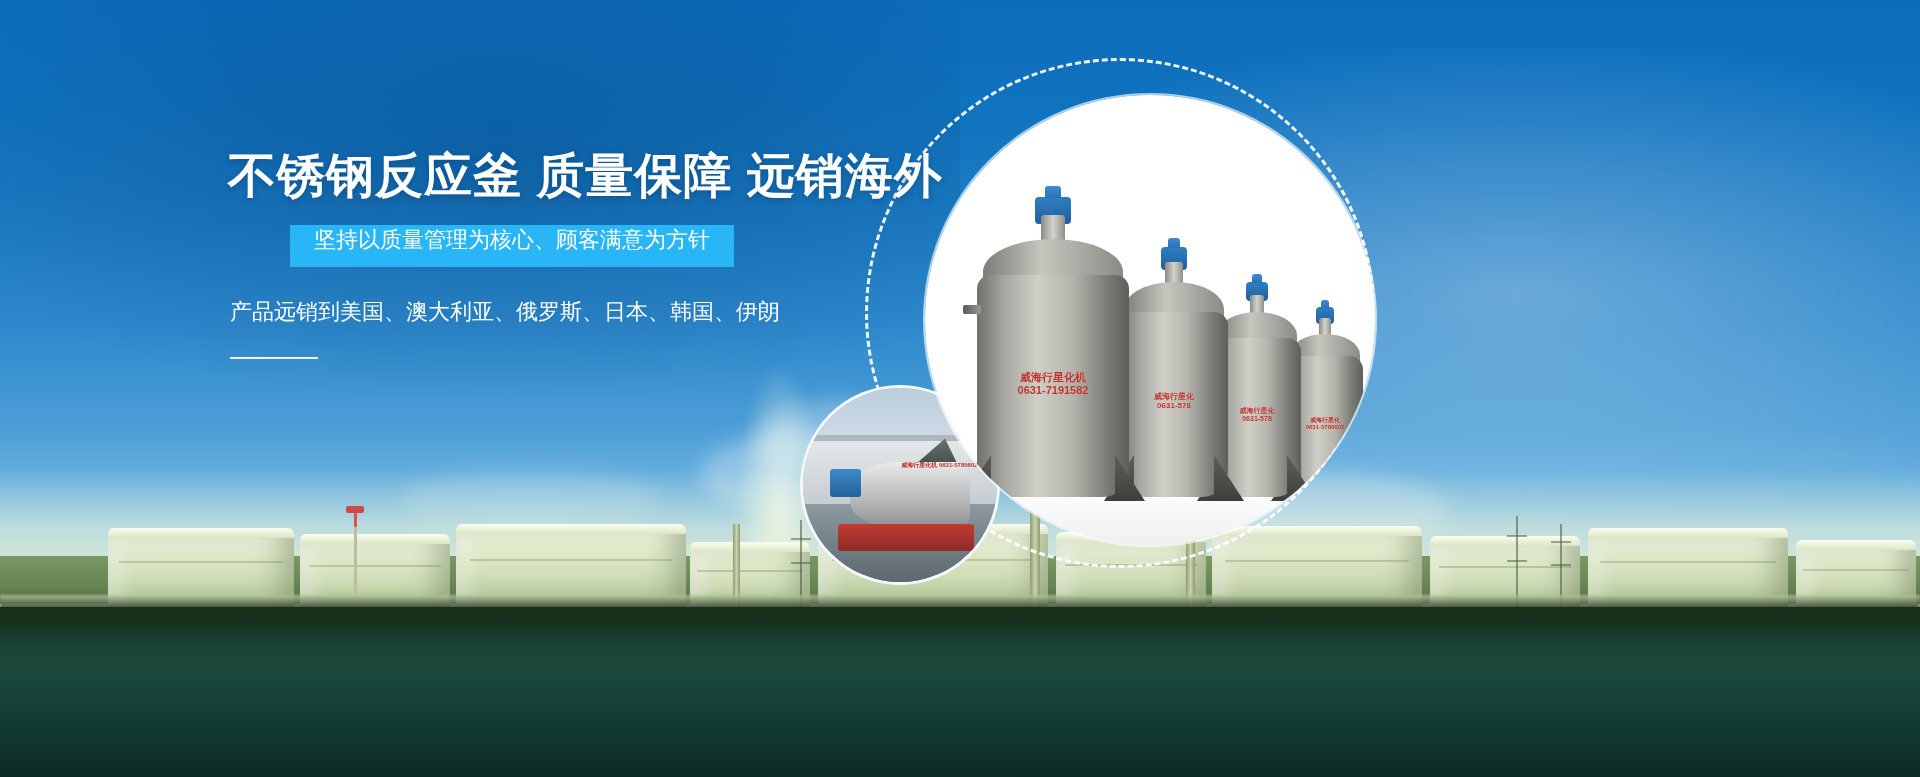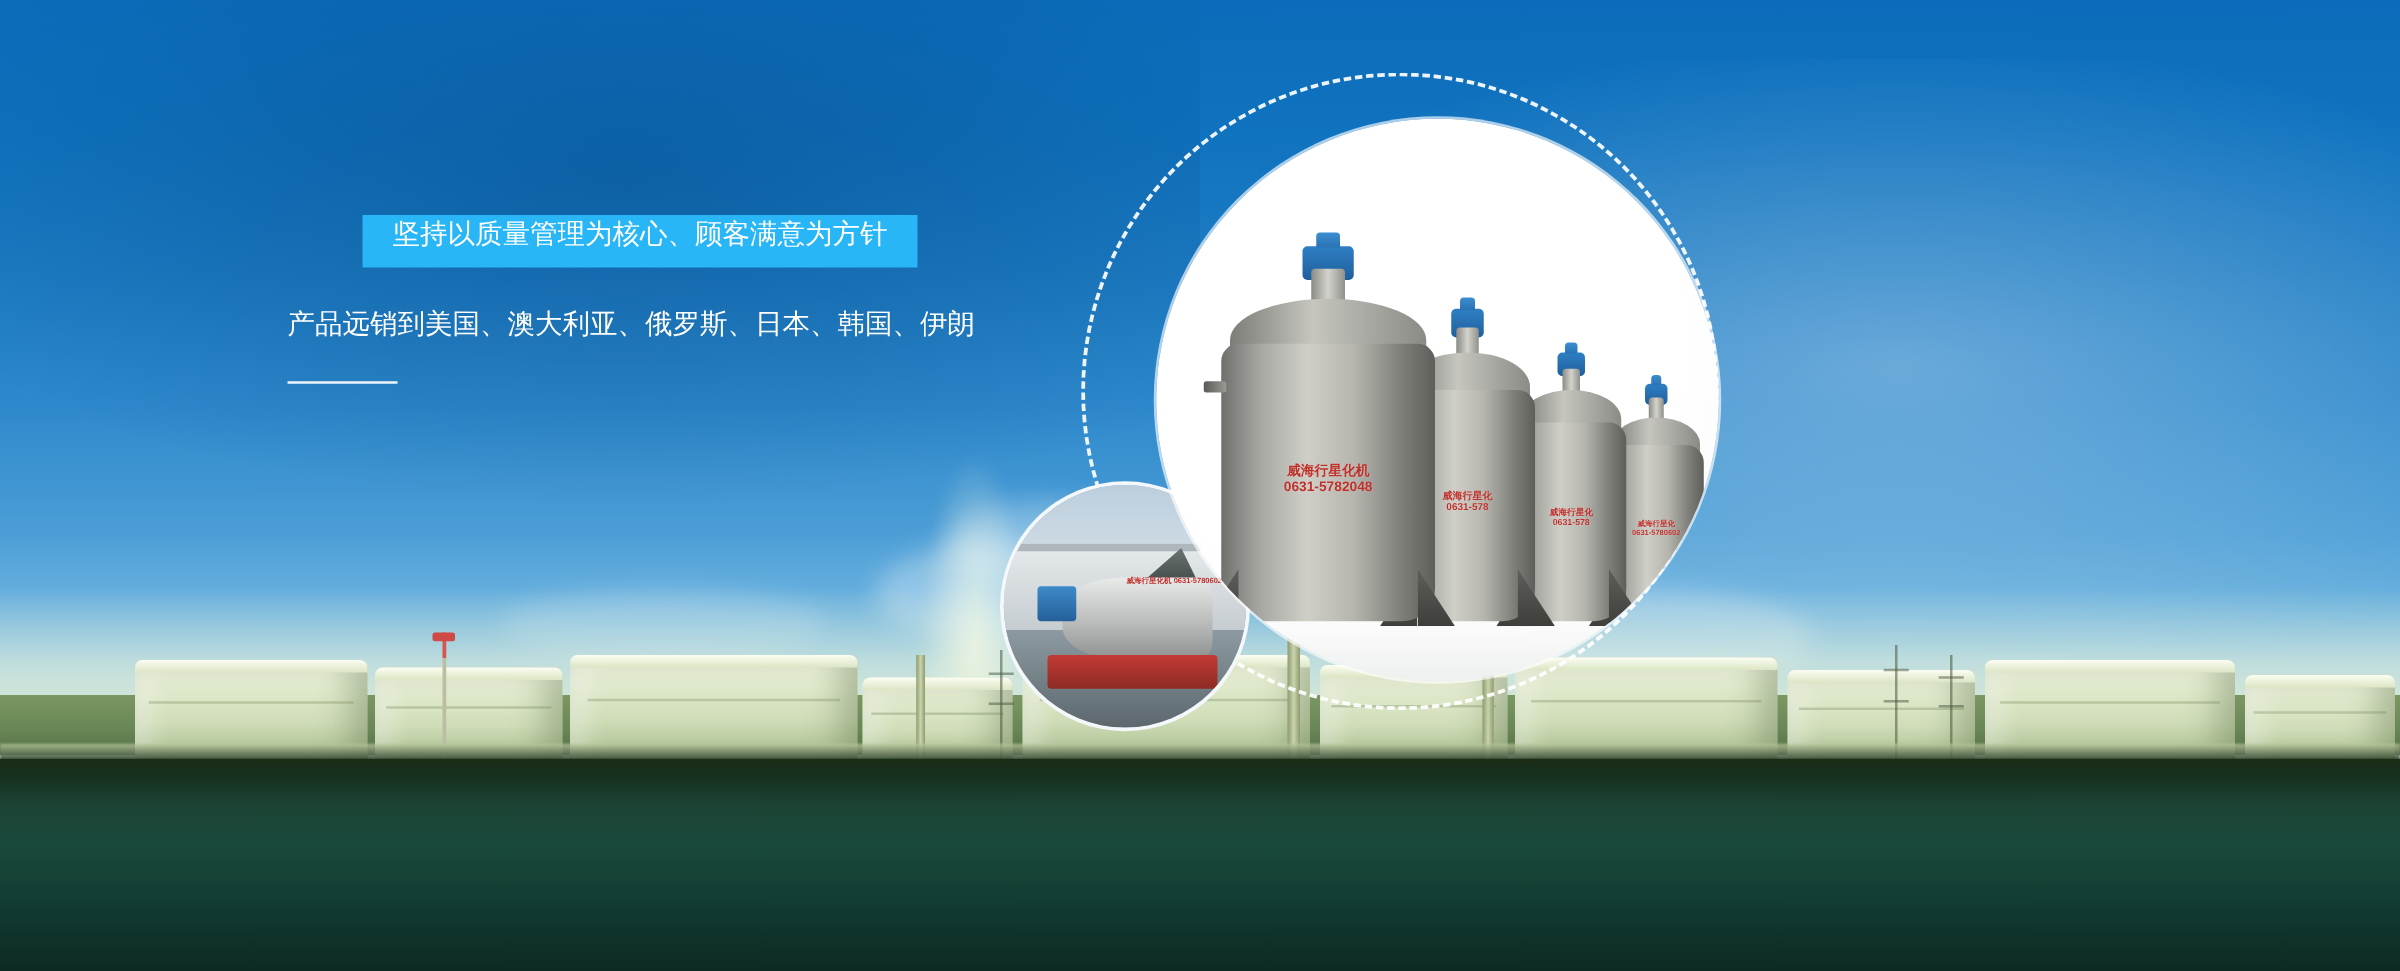--- a/index.html
+++ b/index.html
@@ -155,21 +155,21 @@
   .vessel .nozzle {
     position:absolute; left:-14px; top:36%; width:18px; height:9px;
     background:linear-gradient(90deg,#5a5a56,#9a9a94); border-radius:2px;
   }
   .vessel .label {
     position:absolute; left:8%; right:8%; top:58%;
     color:#c0302b; text-align:center; line-height:1.15; font-weight:bold;
     text-shadow:0 0 1px rgba(255,255,255,.4);
   }
 
-  .v1 { left:52px;  width:171px; height:300px; }
+  .v1 { left:52px;  width:152px; height:300px; }
   .v1 .label { font-size:11px; }
   .v2 { left:195px; width:108px; height:250px; }
   .v2 .label { font-size:8px; }
   .v3 { left:288px; width:88px;  height:215px; }
   .v3 .label { font-size:7px; }
   .v4 { left:362px; width:76px;  height:190px; }
   .v4 .label { font-size:6px; }
 
   
   .photo-circle {
@@ -332,26 +332,27 @@
     <div class="vessel v1">
       <div class="motor"></div>
       <div class="neck"></div>
       <div class="dome"></div>
       <div class="body"></div>
       <div class="nozzle"></div>
       <div class="legL"></div>
       <div class="legR"></div>
       <div class="label">
         <div>威海行星化机</div>
-        <div>0631-5782048</div>
+        <div>0631-7191582</div>
       </div>
     </div>
   </div>
 
   <div class="copy">
+    <div class="headline">不锈钢反应釜 质量保障 远销海外</div>
     <div class="subtitle-bar">坚持以质量管理为核心、顾客满意为方针</div>
     <div class="para">
       <div>产品远销到美国、澳大利亚、俄罗斯、日本、韩国、伊朗</div>
     </div>
     <div class="divider"></div>
   </div>
 
 </div>
 
 </body></html>

